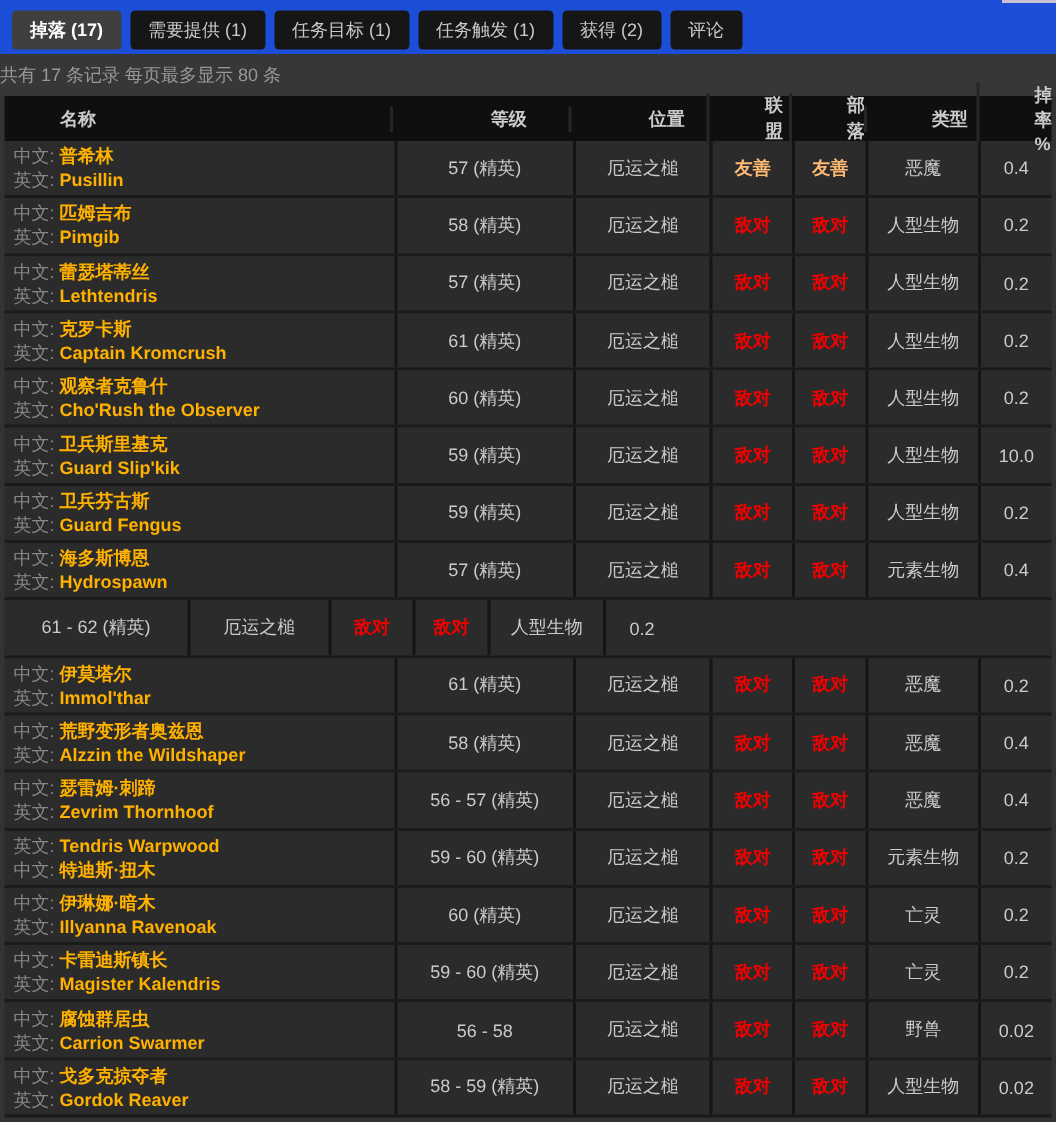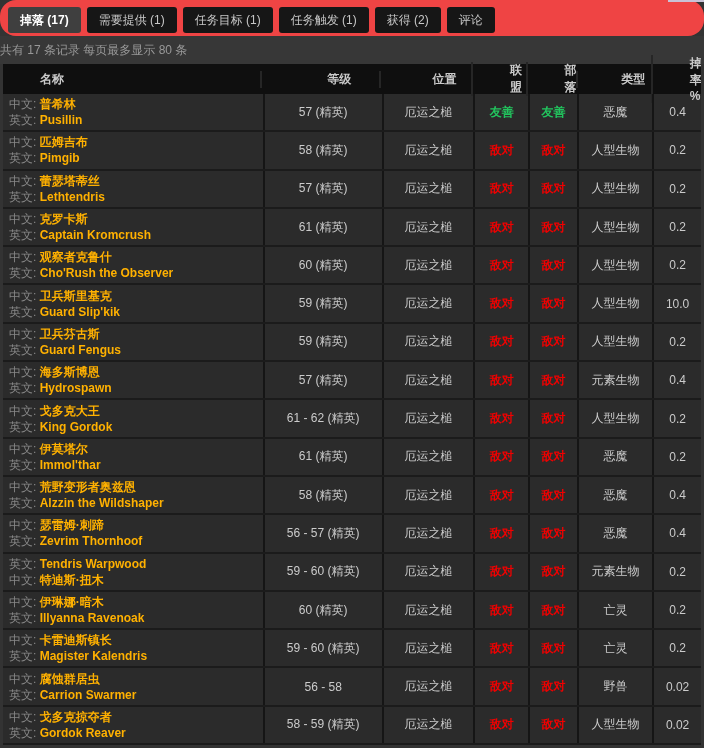--- a/index.html
+++ b/index.html
@@ -7,27 +7,26 @@
   body {
     background:#333333;
     font-family:"Liberation Sans","DejaVu Sans",sans-serif;
     font-size:12px;
     overflow:hidden;
     position:relative;
   }
   .sliver { position:absolute; top:0; left:668px; width:36px; height:2px; background:#c9c2d6; }
   
   .tabbar {
-    background:#ef4444;
+    background:#1d4ed8;
     height:36px;
     display:flex;
     align-items:flex-end;
     padding:0 0 3px 8px;
     gap:6px;
-    border-radius:16px;
   }
   .tab {
     background:#161616;
     color:#c8c8c8;
     height:26px;
     line-height:26px;
     padding:0 12px;
     border-radius:3px;
     cursor:pointer;
     white-space:nowrap;
@@ -76,21 +75,21 @@
   .c-ally  { width:56px; }
   .c-horde { width:50px; }
   .c-type  { width:77px; }
   .c-rate  { width:50px; }
   .thead .cell { border-left:2px solid #262626;padding-left:37px; }
   .thead .cell:first-child { border-left:none; }
   .namebox { line-height:16px; }
   .lbl { color:#878787; }
   .goldlink { color:#ffb100; font-weight:bold; text-decoration:none; cursor:pointer; }
   .standing { font-weight:bold; }
-  .standing.friendly { color:#22c55e; }
+  .standing.friendly { color:#fdba74; }
   .standing.hostile  { color:#f00000; }
 </style>
 </head>
 <body>
 
 <div class="sliver"></div>
 
 <div class="tabbar">
     <div class="tab active">掉落 (17)</div>
     <div class="tab">需要提供 (1)</div>
@@ -269,26 +268,20 @@
         <div class="cell c-ally">
           <span class="standing hostile">敌对</span>
         </div>
         <div class="cell c-horde">
           <span class="standing hostile">敌对</span>
         </div>
         <div class="cell c-type">元素生物</div>
         <div class="cell c-rate">0.4</div>
       </div>
       <div class="row">
-        <div class="cell c-name">
-          <div class="namebox">
-            <div><span class="lbl">中文:</span> <a class="goldlink">戈多克大王</a></div>
-            <div><span class="lbl">英文:</span> <a class="goldlink">King Gordok</a></div>
-          </div>
-        </div>
         <div class="cell c-level">61 - 62 (精英)</div>
         <div class="cell c-loc">
           <a>厄运之槌</a>
         </div>
         <div class="cell c-ally">
           <span class="standing hostile">敌对</span>
         </div>
         <div class="cell c-horde">
           <span class="standing hostile">敌对</span>
         </div>

